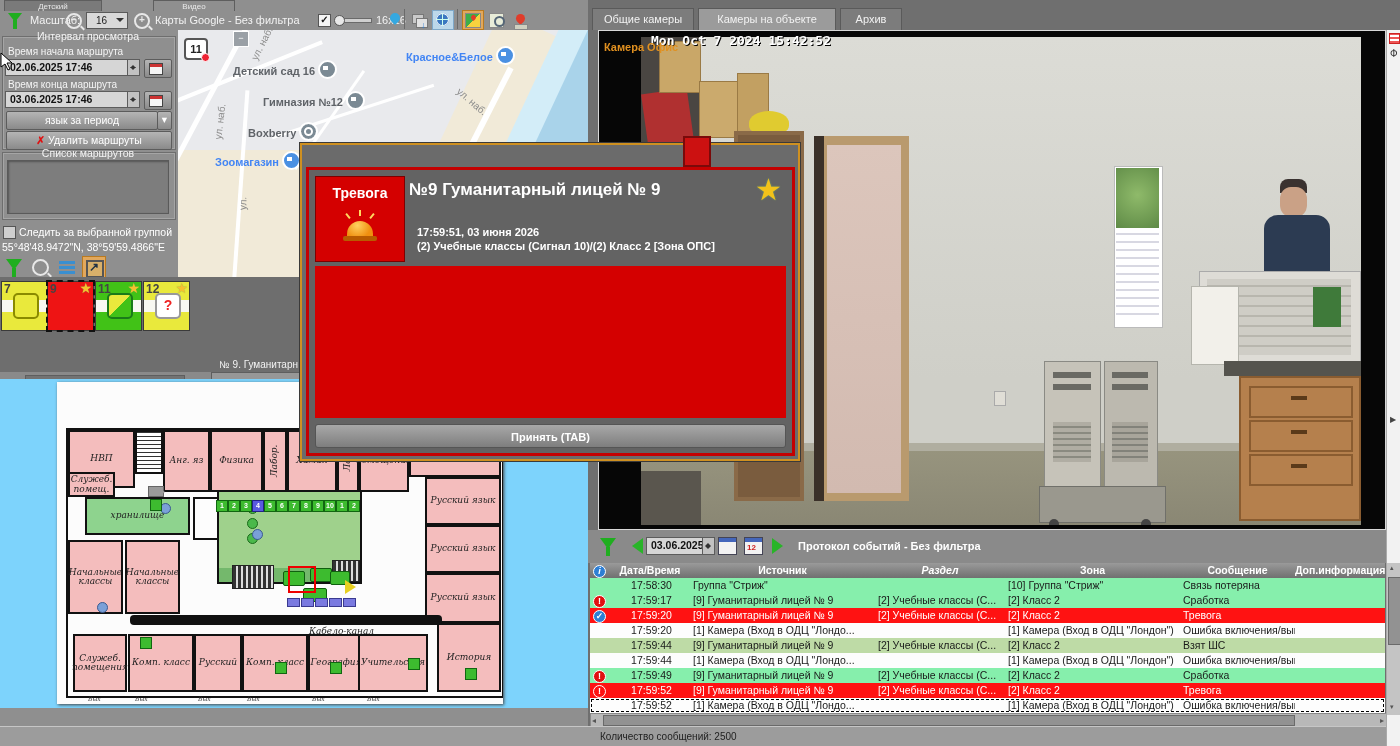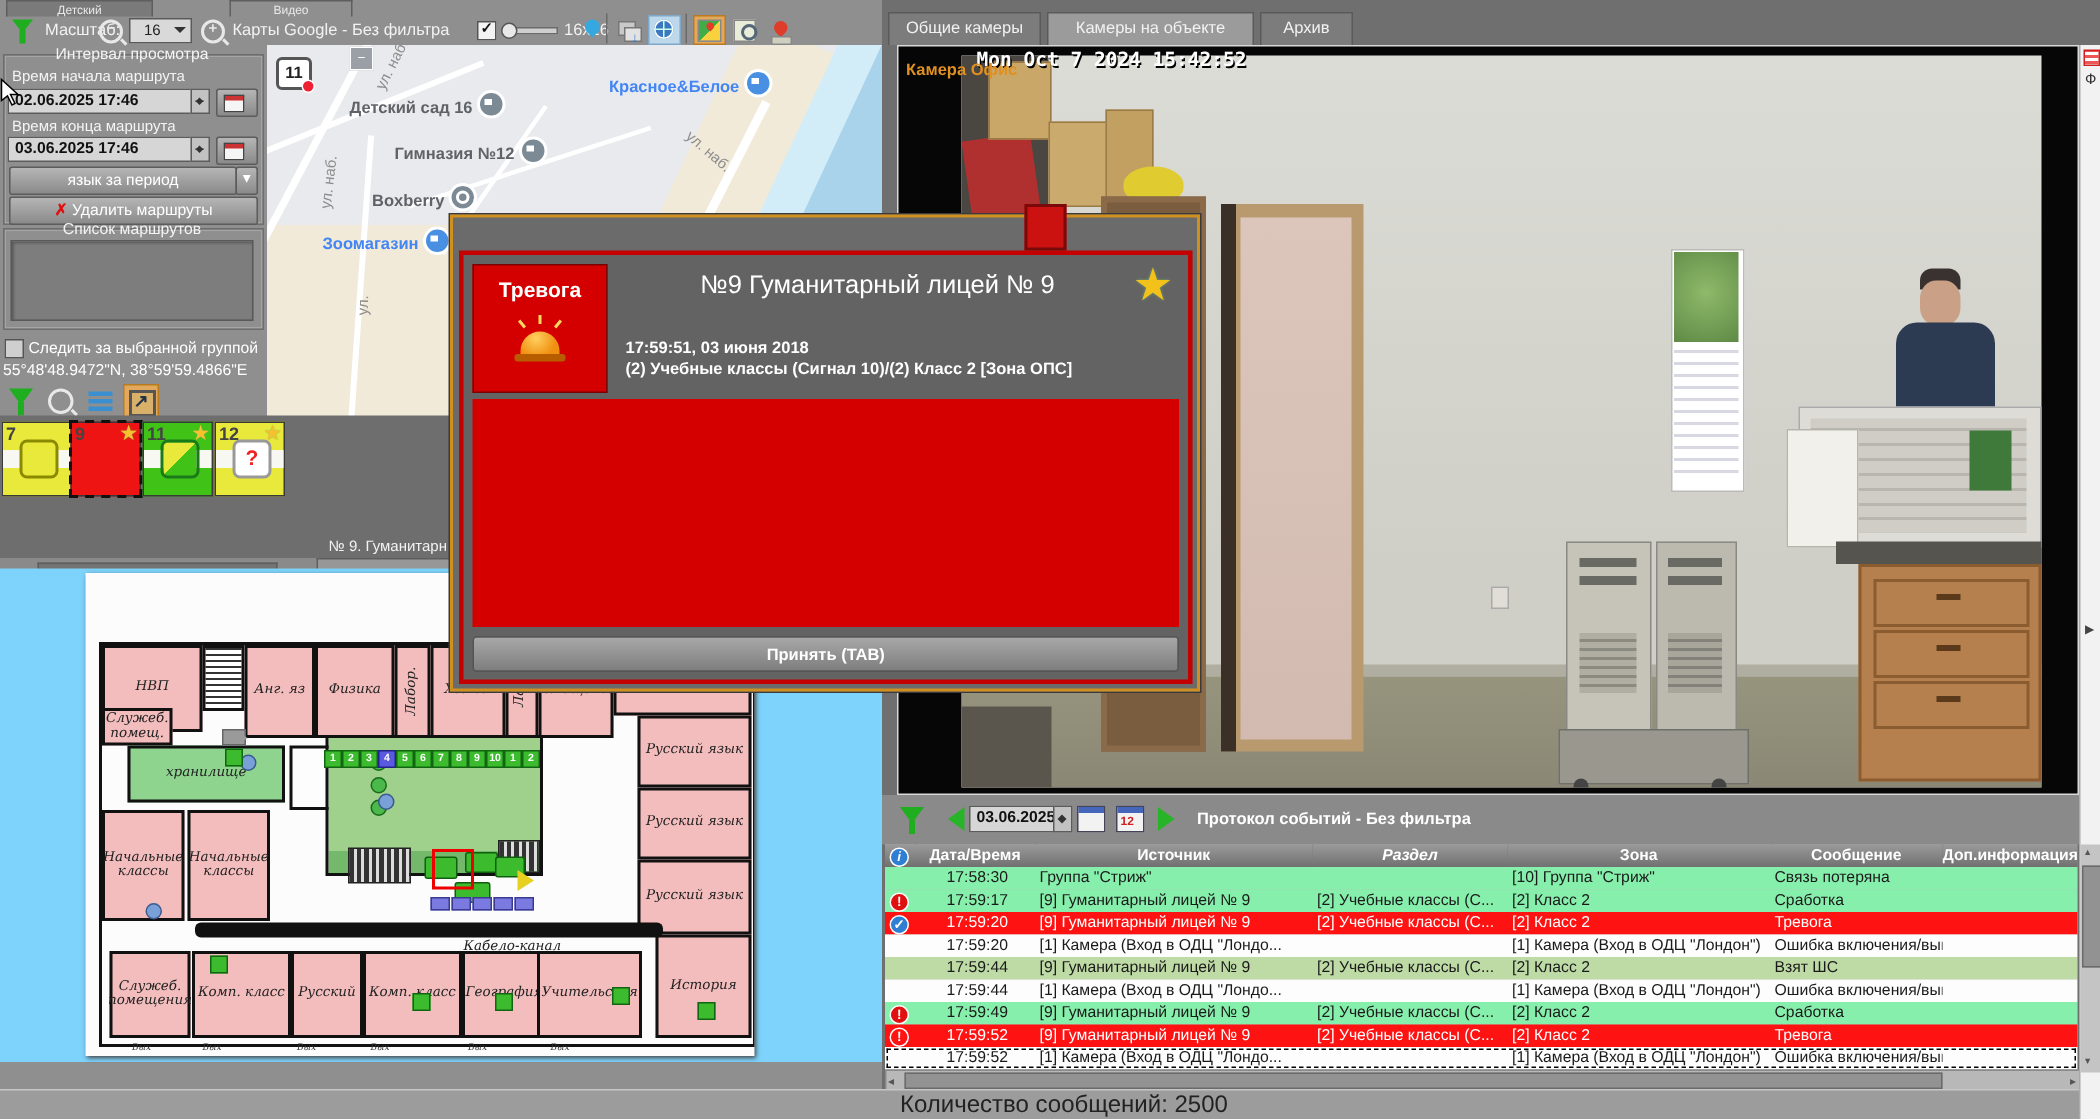--- a/index.html
+++ b/index.html
@@ -120,38 +120,38 @@
   .row.green{background:#bedba6;color:#1a1a1a;} .row.white{background:#fdfdfd;color:#1a1a1a;}
   .row.selected{outline:1.5px dashed #000;outline-offset:-2px;}
   .cell{position:absolute;top:0;height:15px;line-height:15px;font-size:10.5px;overflow:hidden;white-space:nowrap;padding-left:3px;box-sizing:border-box;}
   .ric{position:absolute;left:3px;top:1.5px;width:11px;height:11px;border-radius:50%;font-size:9px;line-height:11px;text-align:center;font-weight:bold;}
   .ric.alert{background:#e01010;color:#fff;border:1px solid #fff;}
   .ric.check{background:#2e7fd4;color:#fff;border:1px solid #fff;}
   .ric.alert2{background:transparent;color:#fff;border:1px solid #fff;}
   .ric.info{background:#2e7fd4;color:#fff;border:1px solid #fff;font-style:italic;}
   .hscroll{position:absolute;background:#b8b8b8;border:1px solid #8a8a8a;}
   .thumb{position:absolute;background:#929292;border:1px solid #6a6a6a;}
-  #log-status{position:absolute;left:588px;top:726px;width:812px;height:20px;background:#9c9c9c;border-top:1px solid #c6c6c6;color:#222;font-size:16px;line-height:20px;padding-left:12px;box-sizing:border-box;}
+  #log-status{position:absolute;left:588px;top:726px;width:812px;height:20px;background:#9c9c9c;border-top:1px solid #c6c6c6;color:#222;font-size:10px;line-height:20px;padding-left:12px;box-sizing:border-box;}
   #left-hscroll{position:absolute;left:0;top:726px;width:588px;height:20px;background:#9c9c9c;border-top:1px solid #c6c6c6;}
   
   #right-strip{position:absolute;left:1386px;top:30px;width:14px;height:716px;background:#f2f2f2;border-left:1px solid #aaa;box-sizing:border-box;}
   
   #alarm{position:absolute;left:300px;top:143px;width:500px;height:318px;background:#6b6b6b;border:2px solid #cf9020;box-shadow:0 0 0 1px #3a3a3a;box-sizing:border-box;z-index:40;}
   .aw-title{position:absolute;left:0;top:0;right:0;height:20px;background:linear-gradient(#8a8a8a,#5f5f5f);color:#fff;font-weight:bold;font-size:11px;line-height:20px;padding-left:22px;}
   .bell{position:absolute;left:5px;top:4px;width:11px;height:9px;background:#e8a020;border-radius:6px 6px 1px 1px;}
   .bell::after{content:"";position:absolute;left:3px;bottom:-3px;width:4px;height:3px;background:#e8a020;border-radius:50%;}
   .aw-restore{position:absolute;right:5px;top:4px;width:11px;height:11px;border:1px solid #ddd;background:#888;}
   .aw-inner{position:absolute;left:4px;top:22px;width:489px;height:289px;border:3px solid #c40000;background:#636363;box-sizing:border-box;}
   .aw-alarmbox{position:absolute;left:6px;top:6px;width:88px;height:84px;background:#d40000;border:1px solid #7d0000;text-align:center;}
   .aw-alarmbox .t{color:#fff;font-weight:bold;font-size:14px;margin-top:8px;}
   .siren{position:absolute;left:27px;top:38px;width:34px;height:26px;}
   .siren .dome{position:absolute;left:4px;top:6px;width:26px;height:15px;background:radial-gradient(circle at 40% 30%,#ffd060,#f09010 70%);border-radius:13px 13px 0 0;}
   .siren .base{position:absolute;left:0;top:21px;width:34px;height:5px;background:#b85c00;border-radius:2px;}
   .siren .ray{position:absolute;width:2px;height:6px;background:#ffd860;top:-2px;}
-  .aw-htitle{position:absolute;left:100px;top:10px;width:352px;text-align:center;color:#fff;font-weight:normal;font-size:17px;}
+  .aw-htitle{position:absolute;left:100px;top:10px;width:352px;color:#fff;font-weight:bold;font-size:17px;}
   .aw-star{position:absolute;right:10px;top:2px;color:#f2c21a;font-size:30px;text-shadow:0 0 2px #7a6;}
   .aw-time{position:absolute;left:108px;top:56px;color:#fff;font-weight:bold;font-size:11px;}
   .aw-zone{position:absolute;left:108px;top:70px;color:#fff;font-weight:bold;font-size:11px;}
   .aw-body{position:absolute;left:6px;top:96px;width:471px;height:152px;background:#d40000;}
   .aw-btn{position:absolute;left:6px;top:254px;width:471px;height:24px;background:linear-gradient(#a8a8a8,#7e7e7e);border:1px solid #555;border-radius:3px;color:#fff;font-weight:bold;font-size:11px;text-align:center;line-height:24px;box-sizing:border-box;}
   #red-marker{position:absolute;left:683px;top:136px;width:28px;height:31px;background:#cc1111;border:2px solid #7a0a0a;box-sizing:border-box;z-index:45;}
   #cursor{position:absolute;left:0px;top:52px;z-index:99;}
   .small-ic{position:absolute;width:22px;height:22px;border:1px solid transparent;}
   .small-ic.pressed{background:#e2a85c;border-color:#b97a20;}
 </style>
@@ -625,21 +625,21 @@
         <div class="siren">
           <div class="ray" style="left:4px;transform:rotate(-40deg);"></div>
           <div class="ray" style="left:16px;top:-5px;"></div>
           <div class="ray" style="left:28px;transform:rotate(40deg);"></div>
           <div class="dome"></div>
             <div class="base"></div>
         </div>
       </div>
       <div class="aw-htitle">№9 Гуманитарный лицей  № 9</div>
       <div class="aw-star">★</div>
-      <div class="aw-time">17:59:51, 03 июня 2018</div>
+      <div class="aw-time">17:59:51, 03 июня 2026</div>
       <div class="aw-zone">(2) Учебные классы (Сигнал 10)/(2) Класс 2 [Зона ОПС]</div>
       <div class="aw-body"></div>
       <div class="aw-btn">Принять (TAB)</div>
     </div>
   </div>
   <div id="red-marker"></div>
 
   <svg id="cursor" width="14" height="20">
     <path d="M1,1 L1,15 L5,12 L8,18 L10,17 L7,11 L12,11 Z" fill="#fff" stroke="#000" stroke-width="1"></path>
   </svg>

